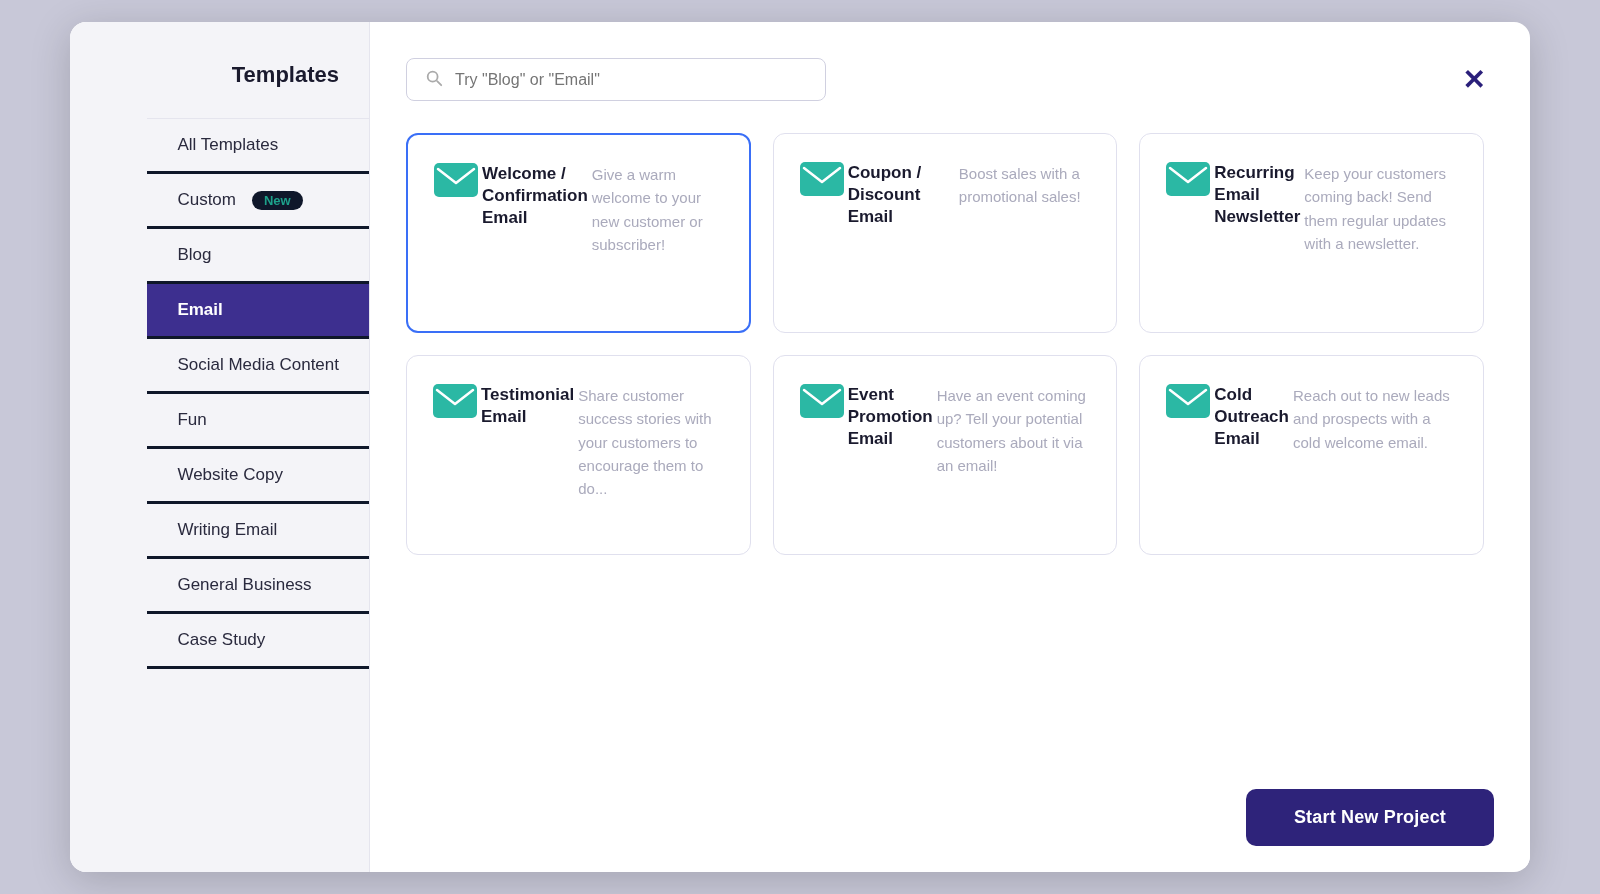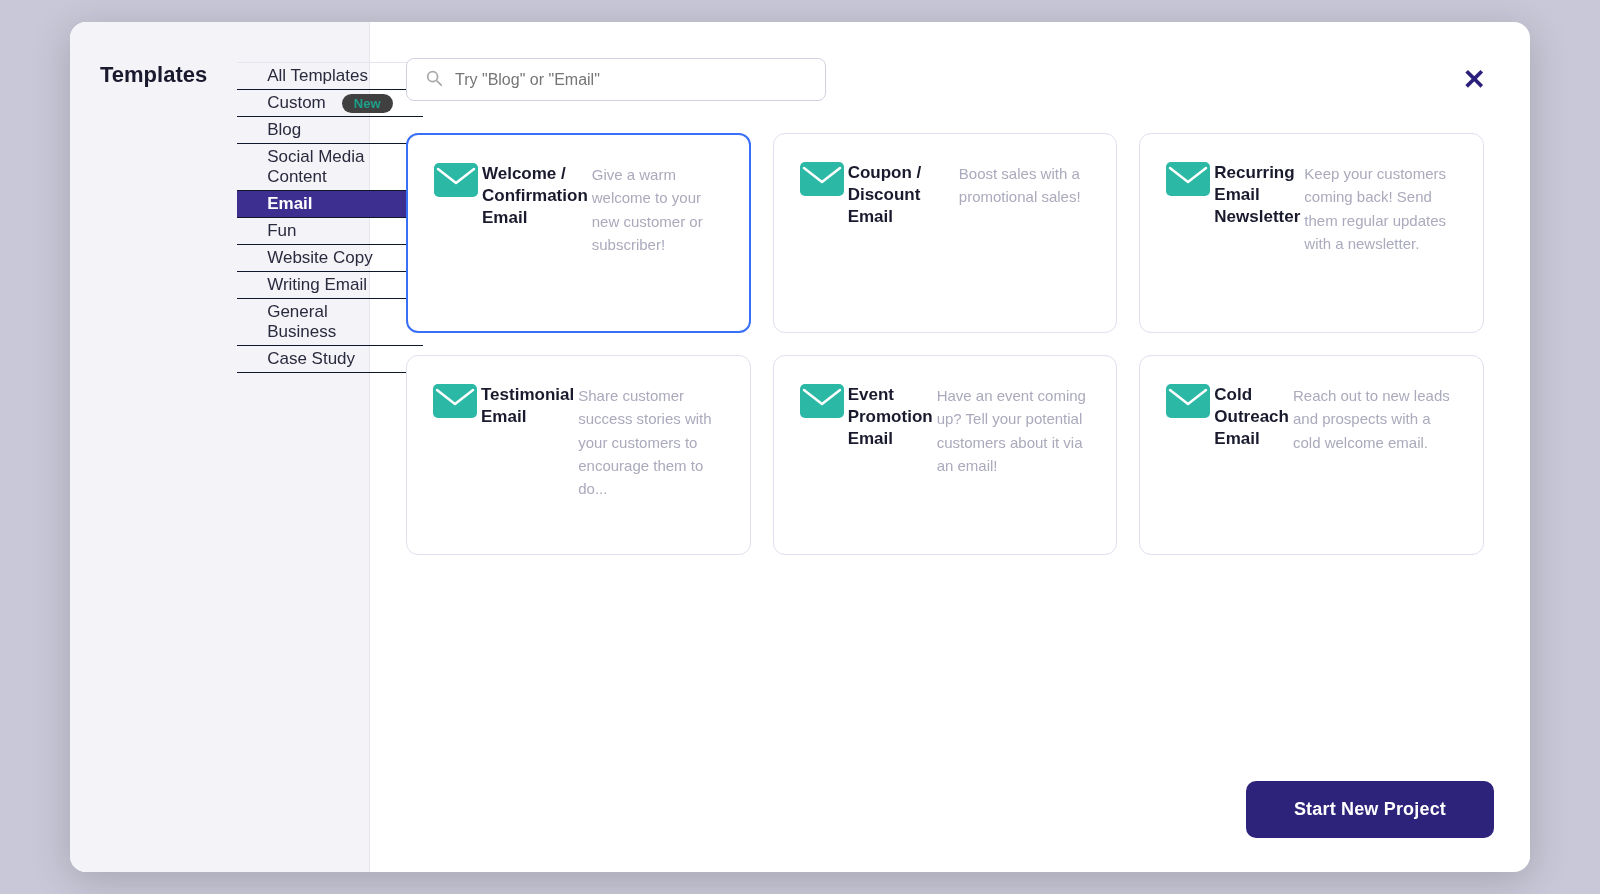--- a/index.html
+++ b/index.html
@@ -21,49 +21,50 @@
       position: relative;
       box-shadow: 0 8px 40px rgba(0,0,0,0.18);
     }
     
     .sidebar {
       width: 300px;
       min-width: 300px;
       background: #f4f4f8;
       padding: 40px 0 0 0;
       display: flex;
-      flex-direction: row;
+      flex-direction: column;
       border-right: 1px solid #e5e5ee;
+      align-items: flex-end;
     }
     .sidebar-title {
       font-size: 22px;
       font-weight: 700;
       color: #1a1a2e;
       padding: 0 30px 30px 30px;
     }
     .sidebar-item {
-      padding: 3px 30px;
+      padding: 16px 30px;
       font-size: 17px;
       color: #2a2a3e;
       cursor: pointer;
       display: flex;
       align-items: center;
       gap: 10px;
-      border-bottom: 1px solid #0f172a;
+      border-bottom: 3px solid #0f172a;
     }
     .sidebar-item:first-of-type {
       border-top: 1px solid #e5e5ee;
     }
     .sidebar-item.active {
       background: #3d2f8f;
       color: #fff;
       font-weight: 600;
     }
     .badge-new {
-      background: #404040;
+      background: #0f172a;
       color: #1da08a;
       border-radius: 20px;
       font-size: 13px;
       font-weight: 600;
       padding: 2px 12px;
       margin-left: 6px;
     }
     
     .main {
       flex: 1;
@@ -160,21 +161,21 @@
       line-height: 1.3;
     }
     .card-desc {
       font-size: 15px;
       color: #aaaabc;
       line-height: 1.55;
     }
     
     .footer {
       position: absolute;
-      bottom: 12px;
+      bottom: 4px;
       right: 0;
       left: 300px;
       padding: 22px 36px;
       display: flex;
       justify-content: flex-end;
       background: linear-gradient(to top, #fff 80%, transparent);
     }
     .start-btn {
       background: #2e237a;
       color: #fff;
@@ -198,25 +199,25 @@
         <div class="sidebar-item">
           <span>All Templates</span>
         </div>
         <div class="sidebar-item">
           <span>Custom</span>
           <span class="badge-new">New</span>
         </div>
         <div class="sidebar-item">
           <span>Blog</span>
         </div>
-        <div class="sidebar-item">
-          <span>Social Media Content</span>
-        </div>
         <div class="sidebar-item active">
           <span>Email</span>
+        </div>
+        <div class="sidebar-item">
+          <span>Social Media Content</span>
         </div>
         <div class="sidebar-item">
           <span>Fun</span>
         </div>
         <div class="sidebar-item">
           <span>Website Copy</span>
         </div>
         <div class="sidebar-item">
           <span>Writing Email</span>
         </div>

